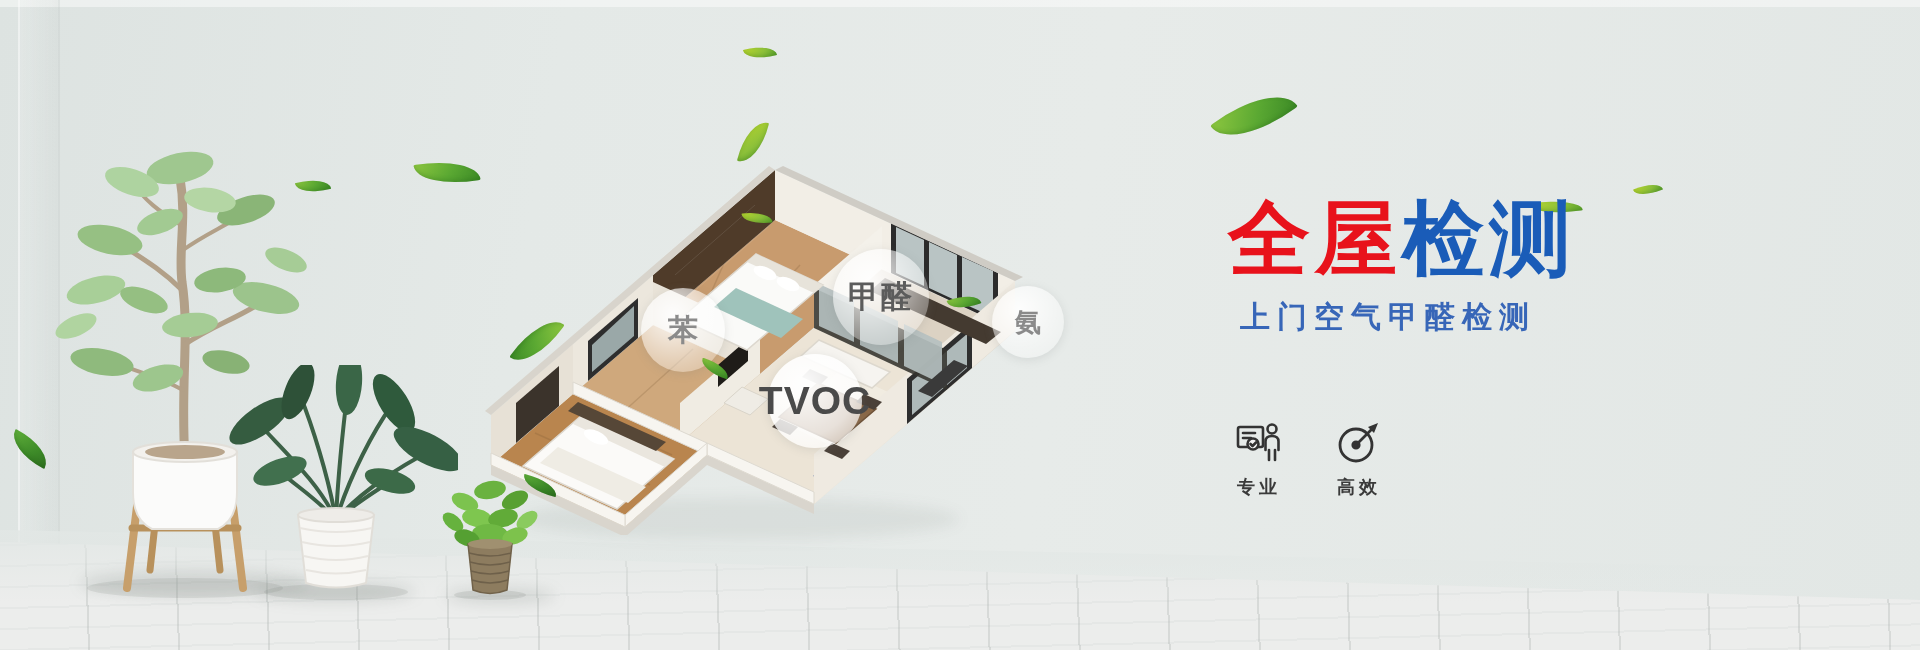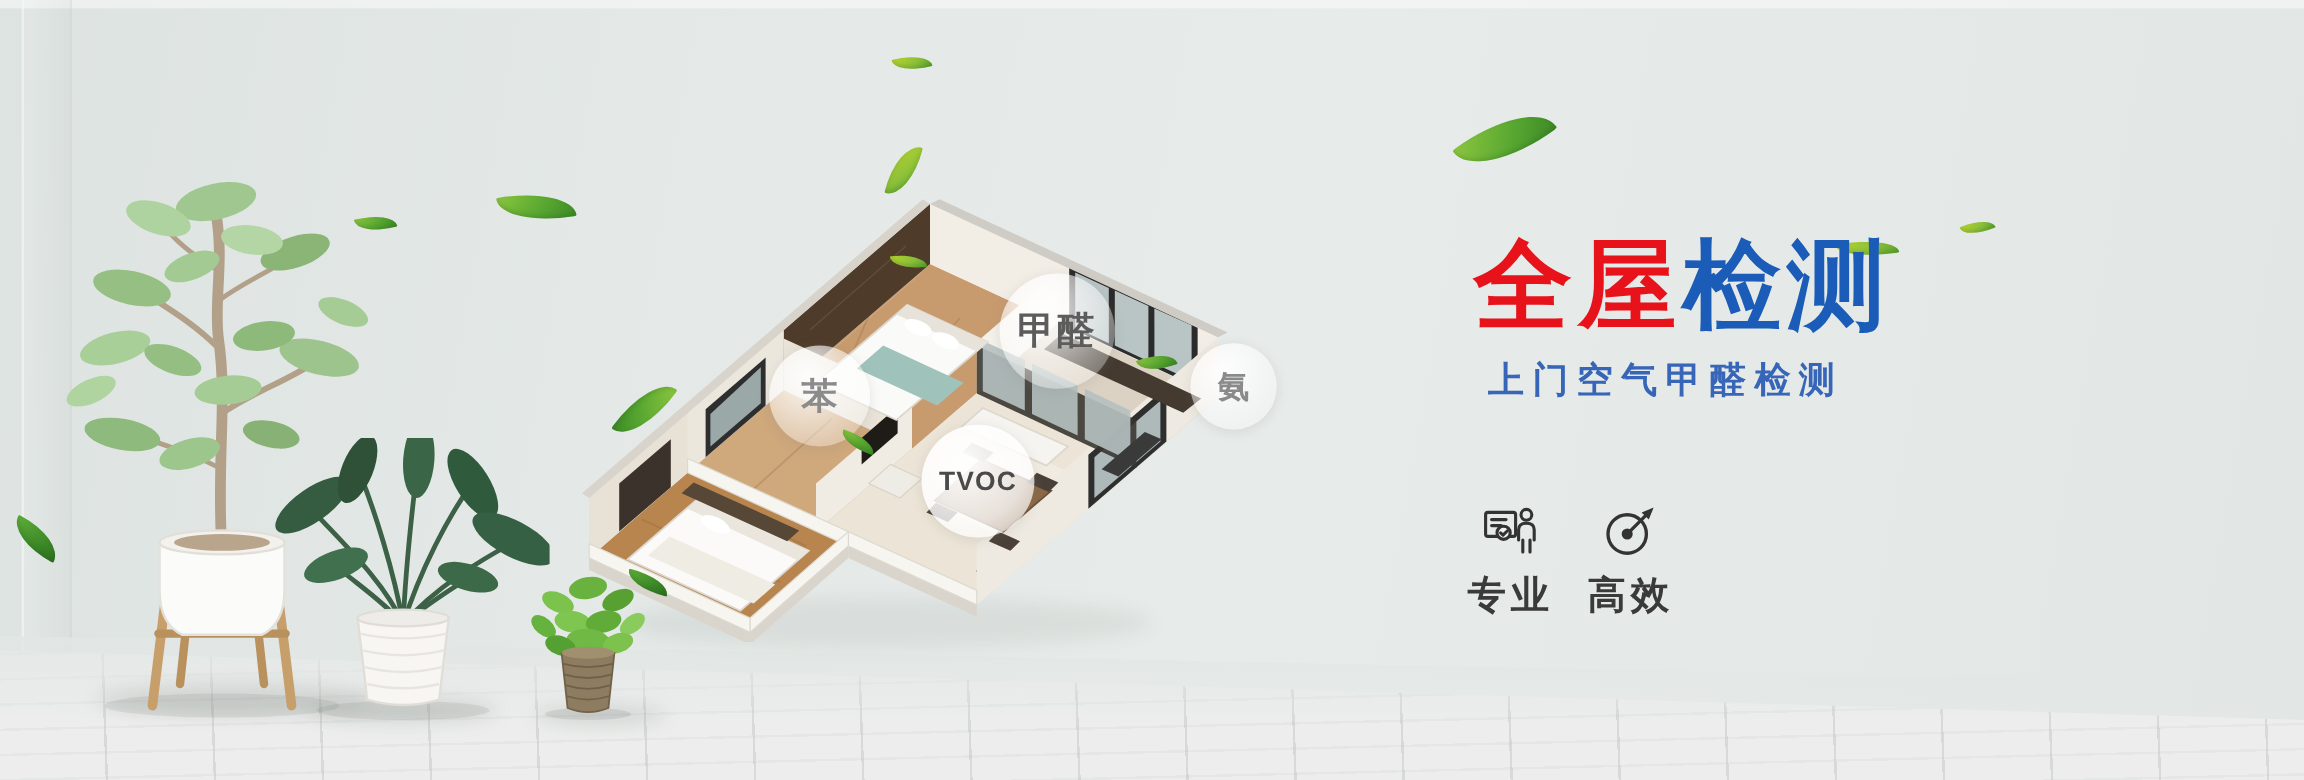--- a/index.html
+++ b/index.html
@@ -34,21 +34,21 @@
   .leaf.dk{background:linear-gradient(135deg,#5fae3a 0%,#3d8a28 60%,#2d6e1e 100%);}
 
   
   .title{position:absolute;left:1228px;top:198px;font-size:82px;font-weight:bold;
     letter-spacing:5px;white-space:nowrap;line-height:1;}
   .subtitle{position:absolute;left:1240px;top:297px;font-size:30px;font-weight:bold;
     letter-spacing:7px;white-space:nowrap;}
   .features{position:absolute;left:1226px;top:418px;display:flex;gap:34px;}
   .feature{width:66px;display:flex;flex-direction:column;align-items:center;}
   .feature svg{width:48px;height:48px;}
-  .feature-label{margin-top:9px;font-size:32px;color:#3a3a3a;letter-spacing:4px;
+  .feature-label{margin-top:9px;font-size:18px;color:#3a3a3a;letter-spacing:4px;
     font-weight:bold;white-space:nowrap;}
 
   
   .bubble{position:absolute;border-radius:50%;display:flex;align-items:center;justify-content:center;
     background:radial-gradient(circle at 38% 32%,rgba(255,255,255,.92),rgba(255,255,255,.45) 60%,rgba(255,255,255,.18));
     box-shadow:0 2px 10px rgba(120,130,125,.18);}
   .bubble span{font-weight:bold;white-space:nowrap;}
 
   .house{position:absolute;left:450px;top:165px;width:575px;height:370px;}
   .plant{position:absolute;}
@@ -272,28 +272,28 @@
       <polygon points="504,195 518,201 482,232 468,226" fill="#3a3a3a"></polygon>
 
       <polygon points="325,5 565,116 573,112 333,1" fill="#cfccc5"></polygon>
       <polygon points="325,5 41,250 35,246 319,1" fill="#d8d4cc"></polygon>
     </svg>
   </div>
 
   <div class="bubble" style="left:641px;top:288px;width:84px;height:84px;">
     <span style="font-size:30px;color:#8b8b8b;">苯</span>
   </div>
-  <div class="bubble" style="left:833px;top:228px;width:96px;height:96px;">
+  <div class="bubble" style="left:833px;top:249px;width:96px;height:96px;">
     <span style="font-size:31px;color:#5c5c5c;letter-spacing:2px;">甲醛</span>
   </div>
   <div class="bubble" style="left:992px;top:286px;width:72px;height:72px;">
     <span style="font-size:26px;color:#8a8a8a;">氨</span>
   </div>
   <div class="bubble" style="left:768px;top:354px;width:94px;height:94px;background:radial-gradient(circle at 38% 32%,rgba(255,255,255,.98),rgba(255,255,255,.8) 60%,rgba(255,255,255,.5));">
-    <span style="font-size:22px;color:#4a4a4a;letter-spacing:1px;text-align:center;">TVOC</span>
+    <span style="font-size:39px;color:#4a4a4a;letter-spacing:1px;text-align:center;">TVOC</span>
   </div>
 
   <div class="leaf" style="left:296px;top:179px;width:34px;height:14px;transform:rotate(-14deg);"></div>
   <div class="leaf" style="left:415px;top:160px;width:64px;height:25px;transform:rotate(-9deg);"></div>
   <div class="leaf dk" style="left:8px;top:438px;width:44px;height:22px;transform:rotate(28deg);"></div>
   <div class="leaf lt" style="left:744px;top:46px;width:32px;height:13px;transform:rotate(-14deg);"></div>
   <div class="leaf lt" style="left:742px;top:120px;width:22px;height:44px;transform:rotate(14deg);border-radius:100% 4% 100% 4%;"></div>
   <div class="leaf" style="left:1213px;top:98px;width:82px;height:36px;transform:rotate(-36deg);"></div>
   <div class="leaf lt" style="left:1530px;top:200px;width:52px;height:14px;transform:rotate(-8deg);"></div>
   <div class="leaf lt" style="left:1634px;top:184px;width:28px;height:11px;transform:rotate(-22deg);"></div>

